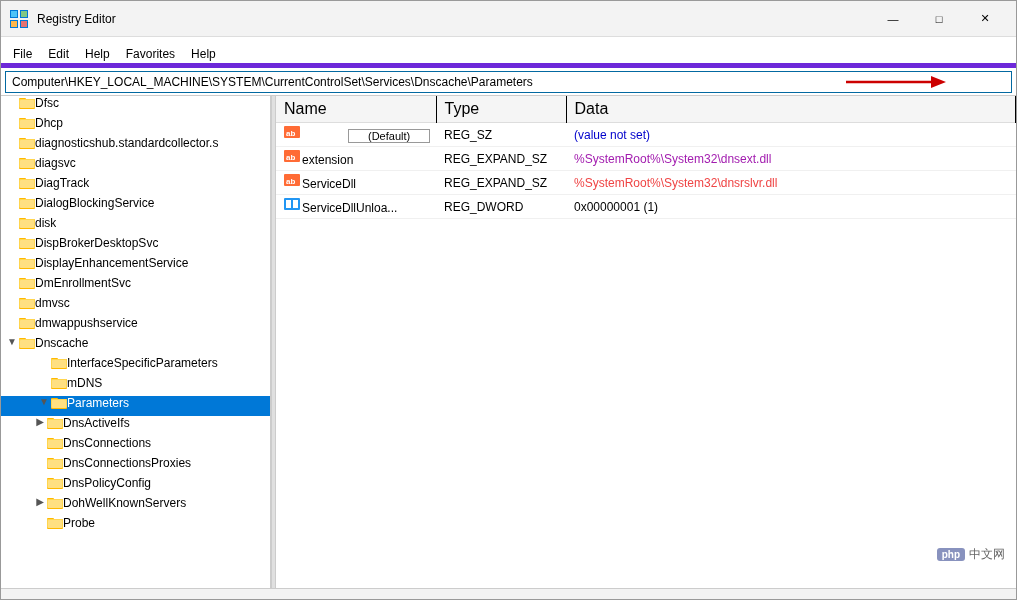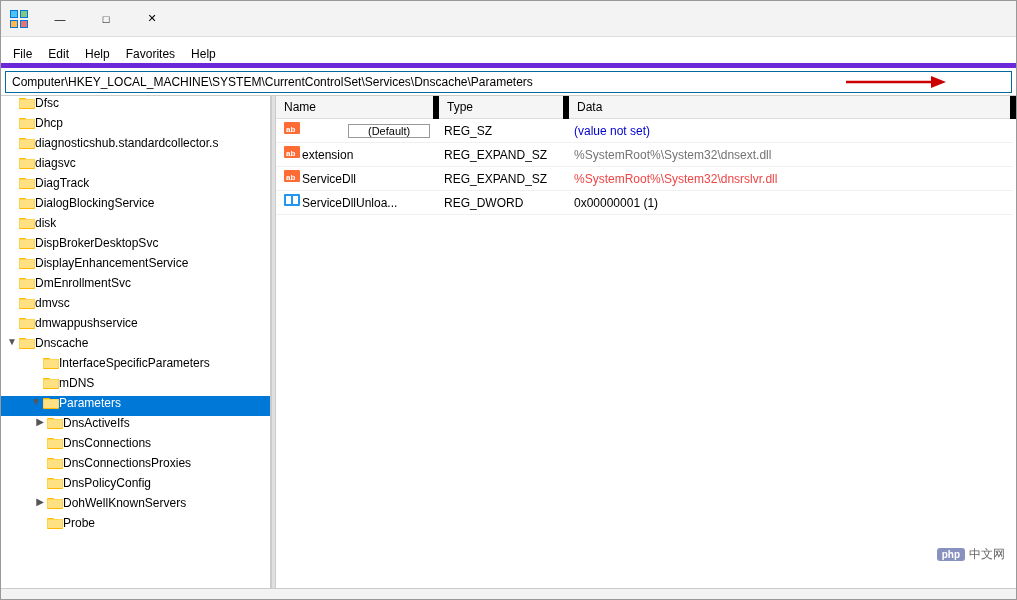--- a/index.html
+++ b/index.html
@@ -123,21 +123,21 @@
       font-size: 12px;
       overflow: hidden;
       text-overflow: ellipsis;
     }
 
     
     .folder-svg { width: 16px; height: 14px; }
 
     
     .indent-0 { padding-left: 4px; }
-    .indent-1 { padding-left: 28px; }
+    .indent-1 { padding-left: 36px; }
     .indent-2 { padding-left: 32px; }
 
     
     #splitter {
       width: 5px;
       background: #e0e0e0;
       cursor: col-resize;
       border-left: 1px solid #ccc;
       border-right: 1px solid #ccc;
     }
@@ -155,37 +155,37 @@
       table-layout: fixed;
     }
     #data-table thead tr {
       background: #f5f5f5;
       border-bottom: 1px solid #ddd;
     }
     #data-table th {
       text-align: left;
       padding: 4px 8px;
       font-weight: normal;
-      font-size: 12px;
-      border-right: 6px solid #000000;
+      font-size: 16px;
+      border-right: 1px solid #000000;
       cursor: pointer;
       user-select: none;
     }
     #data-table td {
       padding: 3px 8px;
       font-size: 12px;
       border-bottom: 1px solid #f0f0f0;
       overflow: hidden;
       text-overflow: ellipsis;
       white-space: nowrap;
     }
     #data-table col.name-col { width: 160px; }
     #data-table col.type-col { width: 130px; }
     #data-table col.data-col { width: auto; }
-    .td-name { display: flex; align-items: center; }
+    .td-name { display: flex; align-items: flex-end; }
 
     
     #status-bar {
       height: 20px;
       background: #f3f3f3;
       border-top: 1px solid #ccc;
       display: flex;
       align-items: center;
       padding: 0 8px;
       font-size: 11px;
@@ -220,20 +220,21 @@
       <rect x="1" y="1" width="8" height="8" fill="#0078d7"></rect>
       <rect x="11" y="1" width="8" height="8" fill="#0078d7"></rect>
       <rect x="1" y="11" width="8" height="8" fill="#0078d7"></rect>
       <rect x="11" y="11" width="8" height="8" fill="#0078d7"></rect>
       <rect x="2" y="2" width="6" height="6" fill="#4fc3f7"></rect>
       <rect x="12" y="2" width="6" height="6" fill="#81c784"></rect>
       <rect x="2" y="12" width="6" height="6" fill="#ffb74d"></rect>
       <rect x="12" y="12" width="6" height="6" fill="#e57373"></rect>
     </svg>
   </div>
+  <span class="title-text">Registry Editor</span>
   <div class="window-controls">
     <button class="win-btn">—</button>
     <button class="win-btn">□</button>
     <button class="win-btn close">✕</button>
   </div>
 </div>
 
 <div id="menu-bar">
   <span class="menu-item">File</span>
   <span class="menu-item">Edit</span>
@@ -514,21 +515,21 @@
             <td>
               <div class="td-name">
                 <span><svg width="18" height="14" viewBox="0 0 18 14">
       <rect x="0" y="0" width="16" height="12" rx="1" fill="#ff6b35"></rect>
       <text x="2" y="10" font-size="8" fill="white" font-weight="bold">ab</text>
     </svg></span>
                 <span>extension</span>
               </div>
             </td>
             <td>REG_EXPAND_SZ</td>
-            <td style="color: #737373;">%SystemRoot%\System32\dnsext.dll</td>
+            <td style="color: #a21caf;">%SystemRoot%\System32\dnsext.dll</td>
           </tr>
           <tr>
             <td>
               <div class="td-name">
                 <span><svg width="18" height="14" viewBox="0 0 18 14">
       <rect x="0" y="0" width="16" height="12" rx="1" fill="#ff6b35"></rect>
       <text x="2" y="10" font-size="8" fill="white" font-weight="bold">ab</text>
     </svg></span>
                 <span>ServiceDll</span>
               </div>

